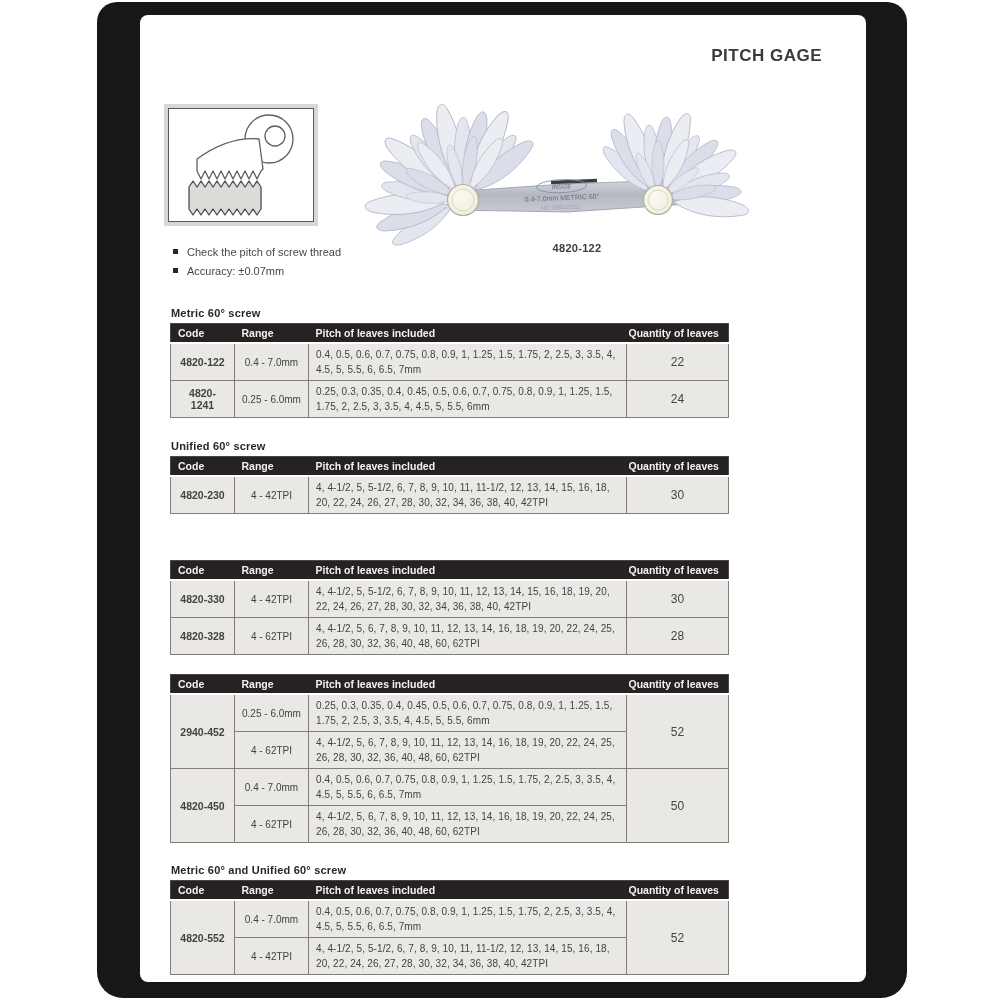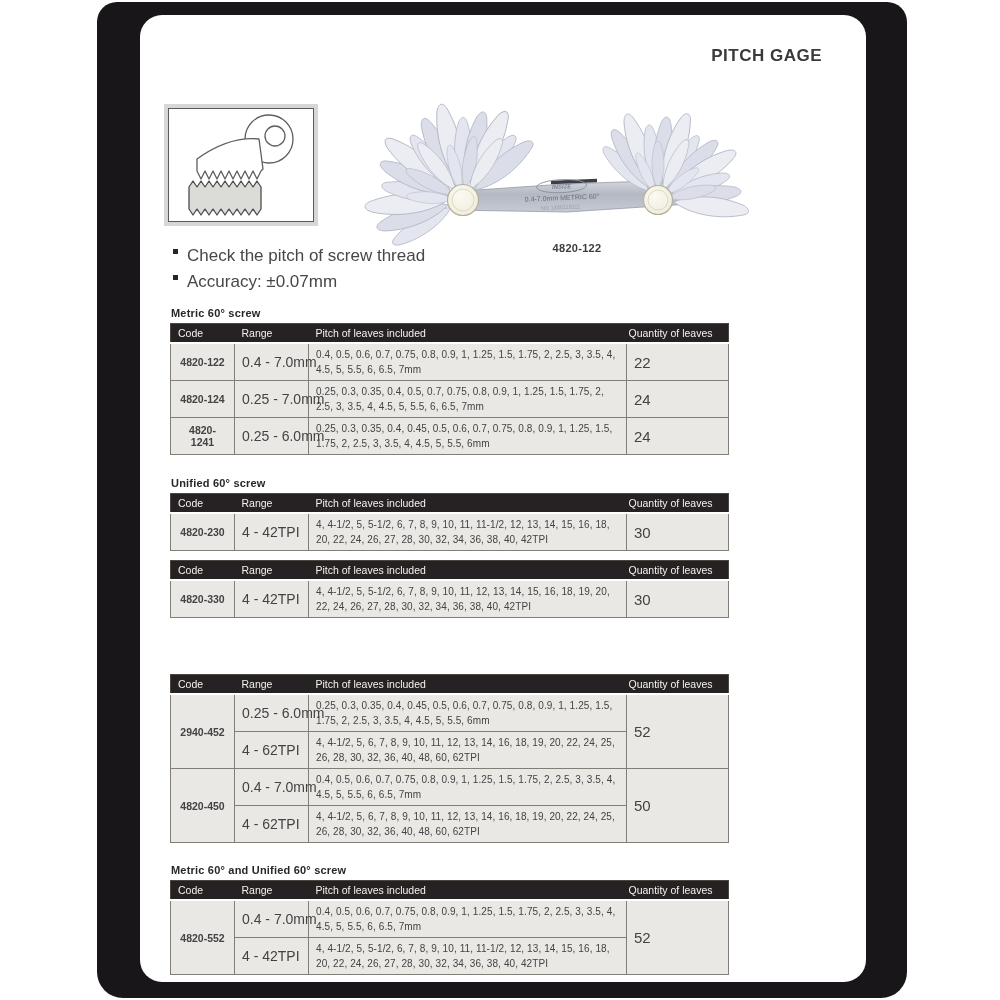--- a/index.html
+++ b/index.html
@@ -6,56 +6,56 @@
   body{
     width:1000px;height:1000px;background:#ffffff;position:relative;overflow:hidden;
     font-family:"Liberation Sans",sans-serif;
   }
   .frame{
     position:absolute;left:97px;top:2px;width:810px;height:996px;
     background:#19161a;border-radius:20px 20px 26px 26px;
   }
   .sheet{
     position:absolute;left:43px;top:13px;width:726px;height:967px;
-    background:#ffffff;border-radius:22px;
+    background:#ffffff;border-radius:8px;
   }
   .page-title{
     position:absolute;top:31px;right:44px;
     font-size:17px;font-weight:bold;color:#3a3a3a;letter-spacing:.5px;
   }
   .illus{
     position:absolute;left:28px;top:93px;width:144px;height:112px;
     background:#fff;border:1px solid #5a5a5a;box-shadow:0 0 0 4px #d7d7d5;
   }
   .illus svg{display:block}
   .photo{position:absolute;left:215px;top:73px;width:440px;height:170px}
   .product-label{
     position:absolute;left:347px;top:227px;width:180px;text-align:center;
     font-size:11px;font-weight:bold;color:#3c3c3c;letter-spacing:.3px;
   }
-  .features{position:absolute;left:32px;top:231px;font-size:17px;color:#474747}
+  .features{position:absolute;left:32px;top:231px;font-size:11px;color:#474747}
   .feat{position:relative;padding-left:15px;margin-bottom:6px;line-height:1.2}
   .feat::before{content:"";position:absolute;left:1px;top:3px;width:5px;height:5px;background:#262626}
   .tables{position:absolute;left:30px;top:0;width:558px;height:100%}
   .section{position:absolute;left:0;width:558px}
   .sec-title{font-size:11px;font-weight:bold;color:#272727;margin:0 0 4px 1px;letter-spacing:.2px}
   table.spec{border-collapse:collapse;table-layout:fixed;width:558px;border:1.5px solid #49473f;background:#fff}
   table.spec th{
-    background:#262123;color:#f4f2ef;font-size:10.5px;font-weight:normal;text-align:left;
+    background:#262123;color:#f4f2ef;font-size:10.5px;font-weight:bold;text-align:left;
     padding:3px 7px;border-bottom:2px solid #ffffff;white-space:nowrap;overflow:hidden;
   }
   table.spec th.c{text-align:left;padding:3px 2px}
   table.spec td{
     background:#e9e8e5;border:1px solid #807e76;color:#434343;
     padding:3px 7px;vertical-align:middle;
   }
   td.code{font-size:10.5px;font-weight:bold;text-align:center;color:#3b3b3b}
-  td.range{font-size:14px;white-space:nowrap}
+  td.range{font-size:10px;text-align:center;white-space:nowrap}
   td.pitch{font-size:10px;line-height:1.5;color:#4a4a4a;letter-spacing:.1px}
-  td.qty{font-size:15px;text-align:left}
+  td.qty{font-size:12px;text-align:center}
 </style>
 </head>
 <body>
 
 <div class="frame">
   <div class="sheet">
 
     <div class="page-title">PITCH GAGE</div>
 
     <div class="illus">
@@ -165,35 +165,29 @@
               </tr>
             </thead>
             <tbody>
               <tr>
                 <td class="code" rowspan="1">4820-122</td>
                 <td class="range">0.4 - 7.0mm</td>
                 <td class="pitch">0.4, 0.5, 0.6, 0.7, 0.75, 0.8, 0.9, 1, 1.25, 1.5, 1.75, 2, 2.5, 3, 3.5, 4, 4.5, 5, 5.5, 6, 6.5, 7mm</td>
                 <td class="qty" rowspan="1">22</td>
               </tr>
               <tr>
-                <td class="code" rowspan="1">4820-124</td>
-                <td class="range">0.25 - 7.0mm</td>
-                <td class="pitch">0.25, 0.3, 0.35, 0.4, 0.5, 0.7, 0.75, 0.8, 0.9, 1, 1.25, 1.5, 1.75, 2, 2.5, 3, 3.5, 4, 4.5, 5, 5.5, 6, 6.5, 7mm</td>
-                <td class="qty" rowspan="1">24</td>
-              </tr>
-              <tr>
                 <td class="code" rowspan="1">4820-1241</td>
                 <td class="range">0.25 - 6.0mm</td>
                 <td class="pitch">0.25, 0.3, 0.35, 0.4, 0.45, 0.5, 0.6, 0.7, 0.75, 0.8, 0.9, 1, 1.25, 1.5, 1.75, 2, 2.5, 3, 3.5, 4, 4.5, 5, 5.5, 6mm</td>
                 <td class="qty" rowspan="1">24</td>
               </tr>
             </tbody>
           </table>
         </div>
-        <div class="section" style="top: 462px;">
+        <div class="section" style="top: 425px;">
           <div class="sec-title">Unified 60° screw</div>
           <table class="spec">
             <colgroup>
               <col style="width:64px">
               <col style="width:74px">
               <col style="width:318px">
               <col style="width:102px">
             </colgroup>
             <thead>
               <tr>
@@ -229,20 +223,26 @@
                 <th class="c">Quantity of leaves</th>
               </tr>
             </thead>
             <tbody>
               <tr>
                 <td class="code" rowspan="1">4820-330</td>
                 <td class="range">4 - 42TPI</td>
                 <td class="pitch">4, 4-1/2, 5, 5-1/2, 6, 7, 8, 9, 10, 11, 12, 13, 14, 15, 16, 18, 19, 20, 22, 24, 26, 27, 28, 30, 32, 34, 36, 38, 40, 42TPI</td>
                 <td class="qty" rowspan="1">30</td>
               </tr>
+              <tr>
+                <td class="code" rowspan="1">4820-328</td>
+                <td class="range">4 - 62TPI</td>
+                <td class="pitch">4, 4-1/2, 5, 6, 7, 8, 9, 10, 11, 12, 13, 14, 16, 18, 19, 20, 22, 24, 25, 26, 28, 30, 32, 36, 40, 48, 60, 62TPI</td>
+                <td class="qty" rowspan="1">28</td>
+              </tr>
             </tbody>
           </table>
         </div>
         <div class="section" style="top: 659px;">
           <table class="spec">
             <colgroup>
               <col style="width:64px">
               <col style="width:74px">
               <col style="width:318px">
               <col style="width:102px">

